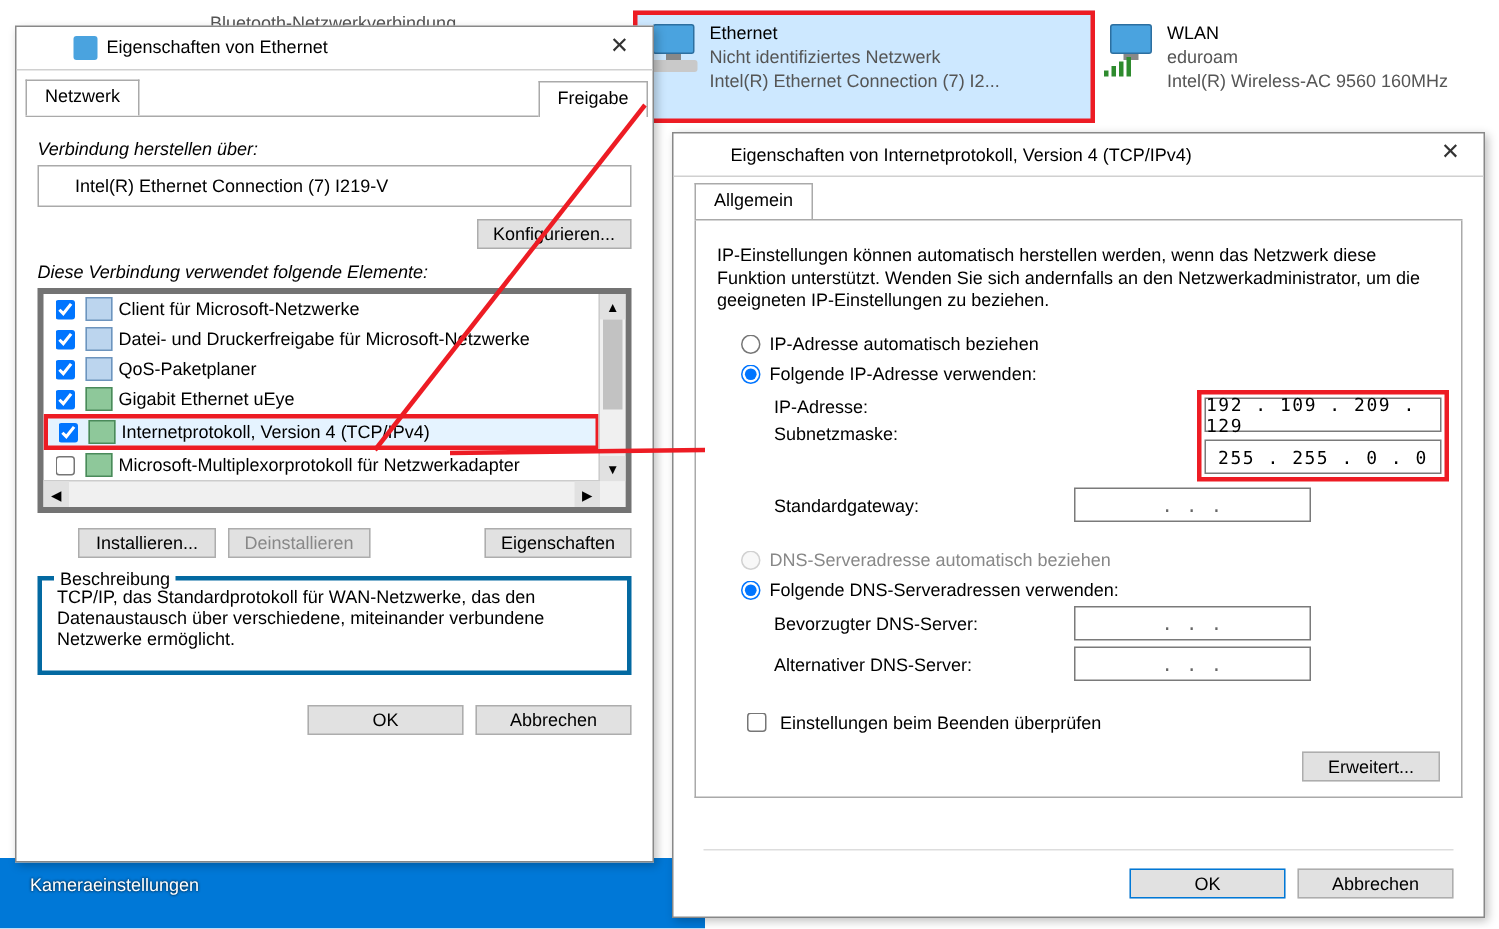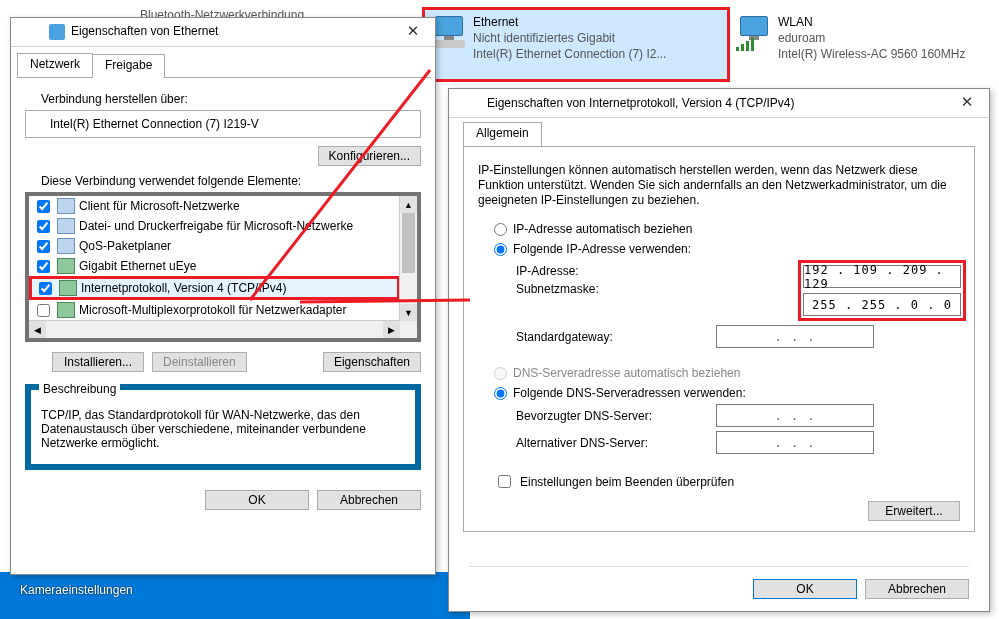--- a/index.html
+++ b/index.html
@@ -24,49 +24,49 @@
   
   .bthint{position:absolute;left:140px;top:8px;color:#555;}
 
   
   .win{position:absolute;background:#fff;border:1px solid #888;box-shadow:2px 2px 6px rgba(0,0,0,.25);}
   .win .titlebar{height:28px;display:flex;align-items:center;justify-content:space-between;padding:0 6px;border-bottom:1px solid #d0d0d0;}
   .win .titlebar .ttl{display:flex;align-items:flex-start;gap:6px;padding-left:32px;}
   .win .titlebar .tticon{width:16px;height:16px;background:#4aa3df;border-radius:2px;}
   .win .closebtn{width:32px;height:22px;text-align:center;line-height:20px;font-size:15px;color:#333;}
 
-  .tabstrip{display:flex;height:24px;margin:6px 4px 0 6px;border-bottom:1px solid #aaa;}
+  .tabstrip{display:flex;height:24px;margin:6px 4px 0 6px;border-bottom:1px solid #aaa;justify-content:space-between;}
   .tabstrip .tab{padding:3px 12px;border:1px solid #aaa;border-bottom:none;background:#fff;margin-right:-1px;position:relative;top:1px;}
   .tabstrip .tab.active{background:#fff;top:0px;}
   .content{padding:10px 14px;}
 
   
   #winEth{left:10px;top:17px;width:424px;height:556px;}
-  .lbl{margin:4px 16px;}
+  .lbl{margin:4px 0;font-style:italic;}
   .adapterBox{border:1px solid #aaa;padding:6px 16px;display:flex;align-items:center;gap:8px;margin-bottom:8px;}
   .btn{background:#e1e1e1;border:1px solid #adadad;padding:2px 10px;min-width:70px;text-align:center;display:inline-block;}
   .btn.disabled{color:#888;}
   .cfgrow{text-align:right;margin-bottom:8px;}
   .listBox{border:4px solid #737373;height:142px;overflow:hidden;position:relative;background:#fff;}
   .listInner{position:absolute;left:0;top:0;right:17px;bottom:17px;overflow:hidden;}
   .listRow{display:flex;align-items:center;gap:4px;height:18px;padding:1px 4px;white-space:nowrap;}
   .listRow.sel{background:#e5f3ff;padding:0 3px;}
   .redrow{border:3px solid #ed1c24;}
   .chk{width:13px;height:13px;}
   .pic{width:16px;height:14px;background:#8ec89a;border:1px solid #4a8a5a;}
   .pic.net{background:#bcd5ee;border-color:#6d94bd;}
   .vscroll{position:absolute;right:0;top:0;width:17px;bottom:17px;background:#f0f0f0;border-left:1px solid #ccc;}
   .vscroll .btnup,.vscroll .btndn{height:17px;background:#e1e1e1;display:flex;align-items:center;justify-content:center;font-size:9px;}
   .vscroll .thumb{position:absolute;top:17px;left:2px;right:2px;height:60px;background:#c2c2c2;}
   .vscroll .btndn{position:absolute;bottom:0;left:0;right:0;}
   .hscroll{position:absolute;left:0;right:17px;bottom:0;height:17px;background:#f0f0f0;border-top:1px solid #ccc;display:flex;justify-content:space-between;}
   .hscroll .hb{width:17px;background:#e1e1e1;display:flex;align-items:center;justify-content:center;font-size:9px;}
   .corner{position:absolute;right:0;bottom:0;width:17px;height:17px;background:#f0f0f0;}
   .btnrow{display:flex;gap:8px;margin-top:10px;padding-left:27px;}
-  .group{border:6px solid #0369a1;margin-top:12px;padding:18px 10px 14px 10px;position:relative;}
+  .group{border:3px solid #0369a1;margin-top:12px;padding:4px 10px 14px 10px;position:relative;}
   .group .gttl{position:absolute;top:-8px;left:8px;background:#fff;padding:0 4px;}
   .okrow{display:flex;justify-content:flex-end;gap:8px;margin-top:10px;padding-top:10px;}
 
   
   #winIp{left:448px;top:88px;width:540px;height:522px;}
   #winIp .content{padding-top:4px;}
   .desc{margin:10px 6px 14px 6px;line-height:15px;}
   .radio{display:flex;align-items:center;gap:6px;margin:6px 0 4px 22px;}
   .radio input{margin:0;}
   .iprow{display:flex;align-items:center;margin:4px 0;}
@@ -88,21 +88,21 @@
 <span class="camlabel">Kameraeinstellungen</span>
 <span class="bthint">Bluetooth-Netzwerkverbindung</span>
 
 <div class="adcard eth">
   <div class="adicon">
       <div class="mon"></div>
       <div class="cable"></div>
     </div>
   <div class="adtext">
     <div class="t1">Ethernet</div>
-    <div class="t2">Nicht identifiziertes Gigabit</div>
+    <div class="t2">Nicht identifiziertes Netzwerk</div>
     <div class="t2">Intel(R) Ethernet Connection (7) I2...</div>
   </div>
 </div>
 <div class="adcard wlan">
   <div class="adicon">
     <div class="mon"></div>
     <div class="wbars">
         <span style="height:4px"></span>
         <span style="height:7px"></span>
         <span style="height:10px"></span>

